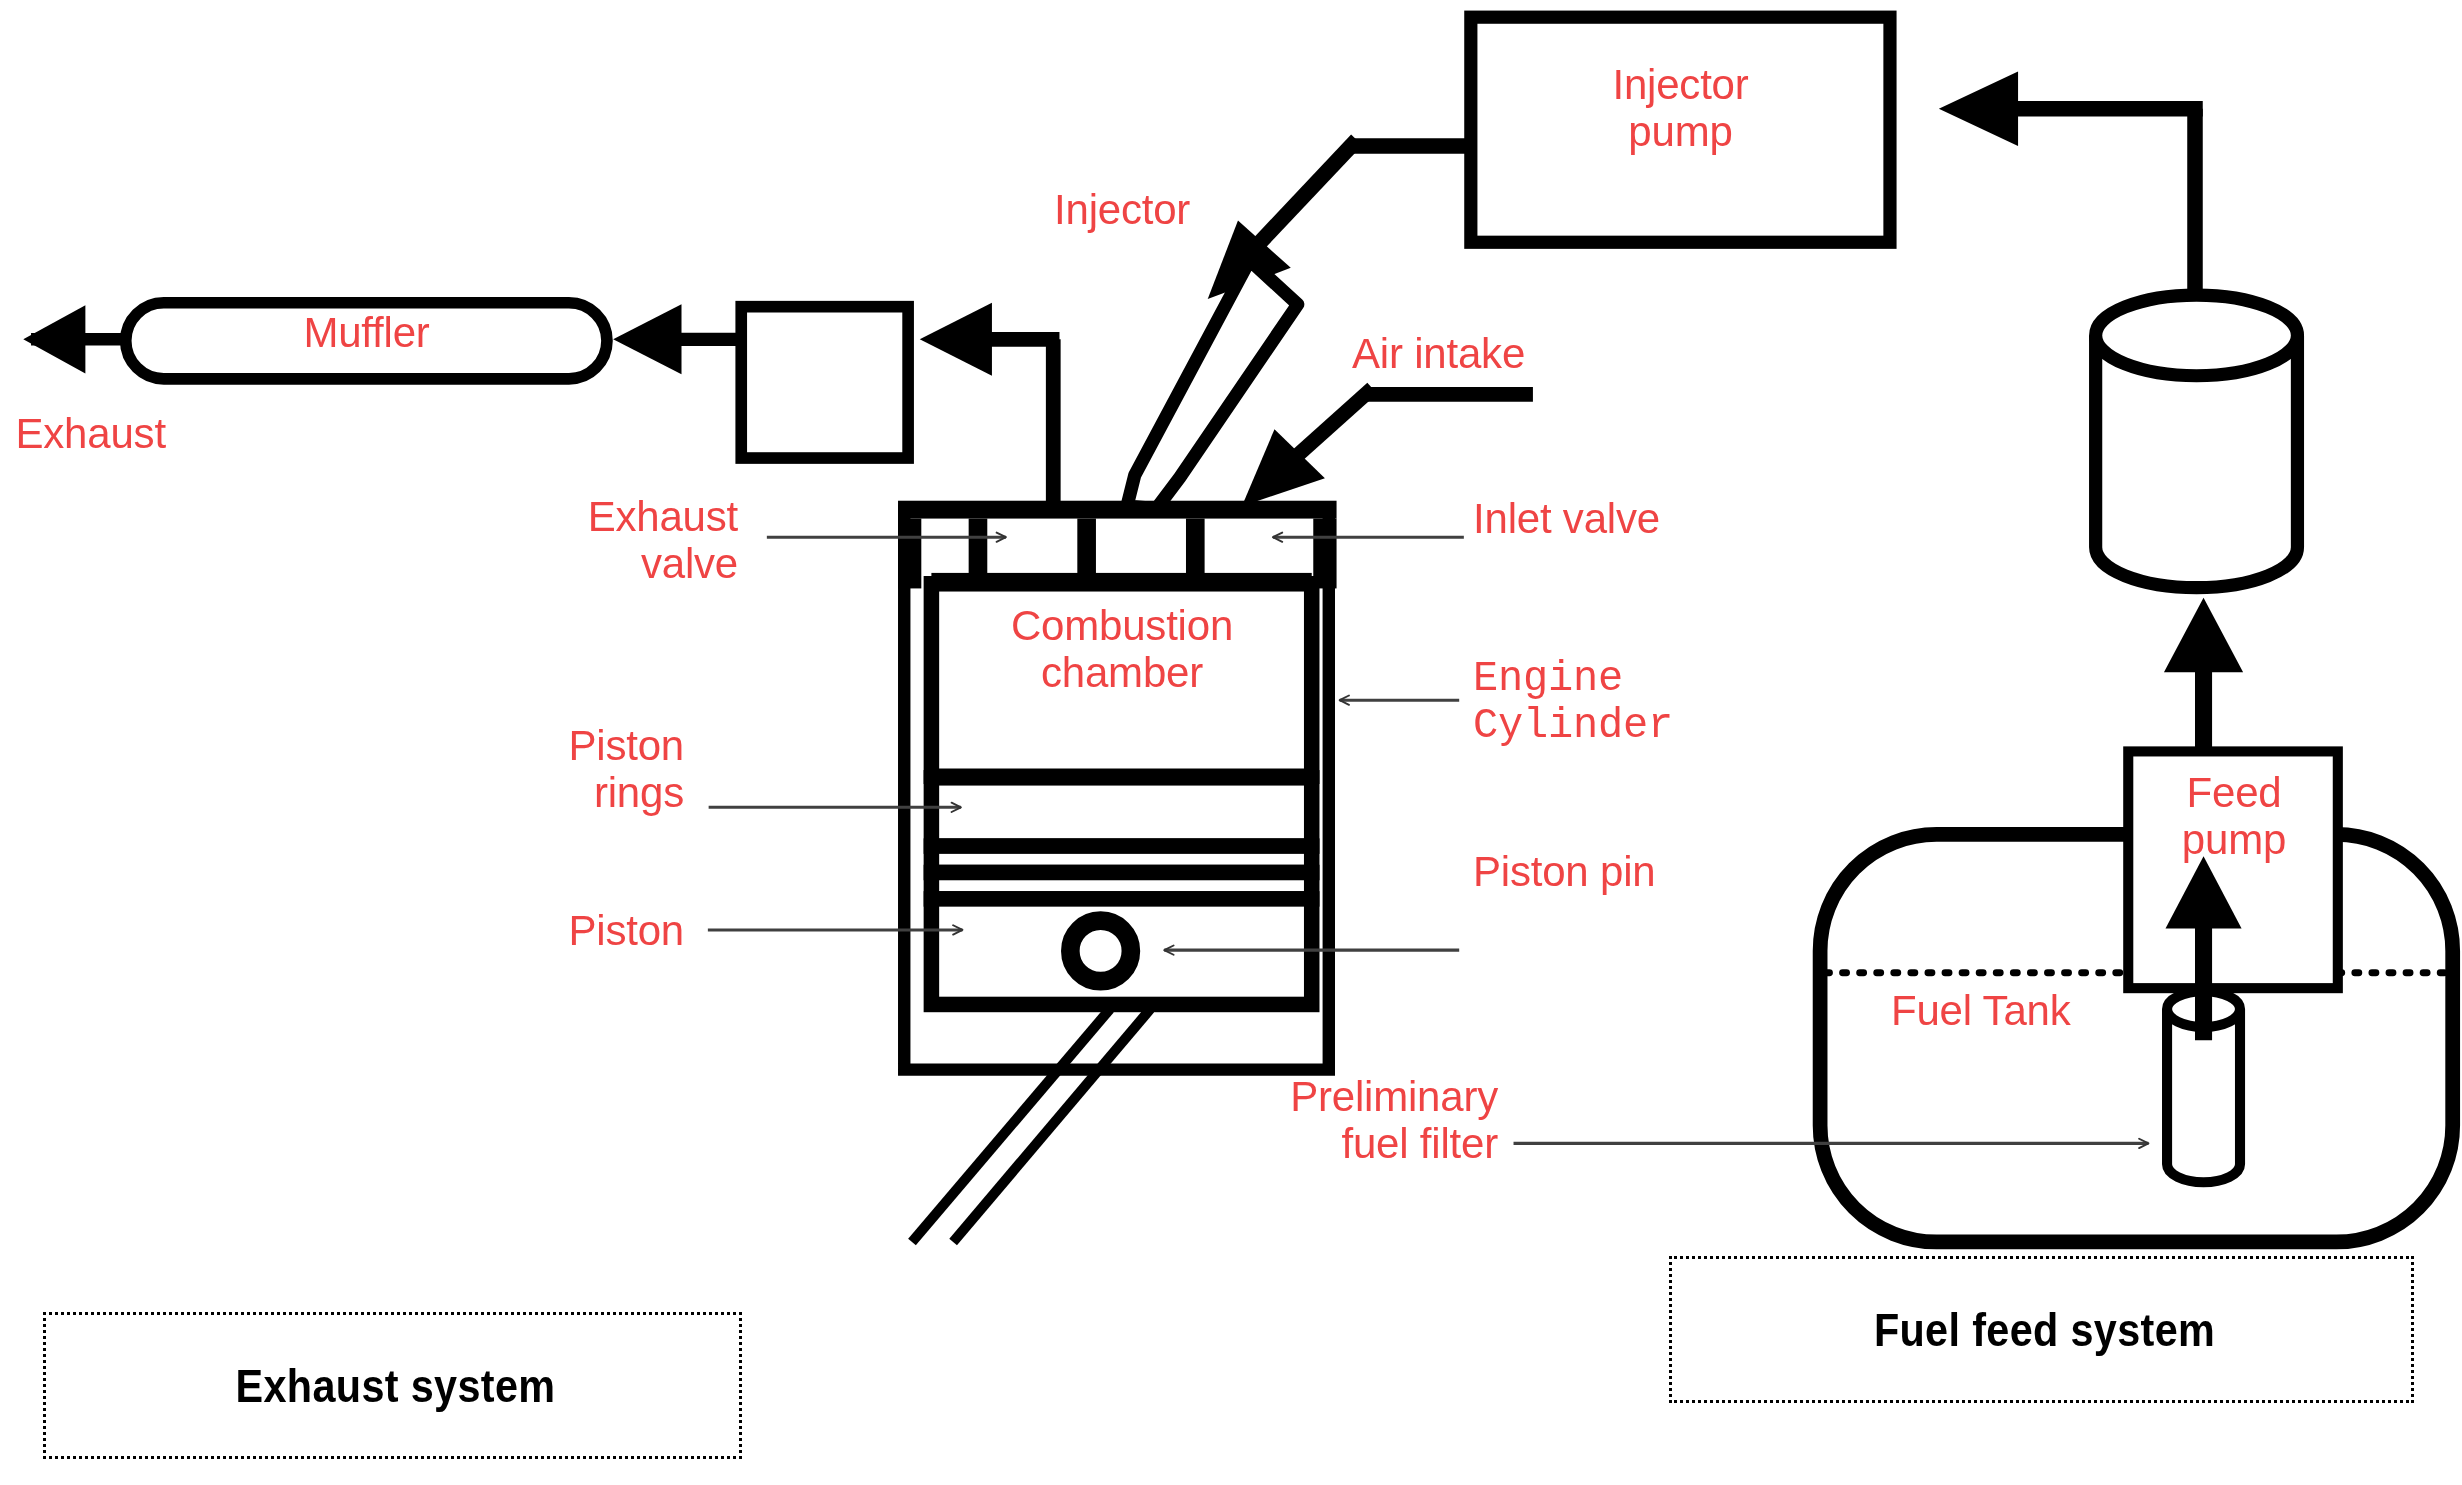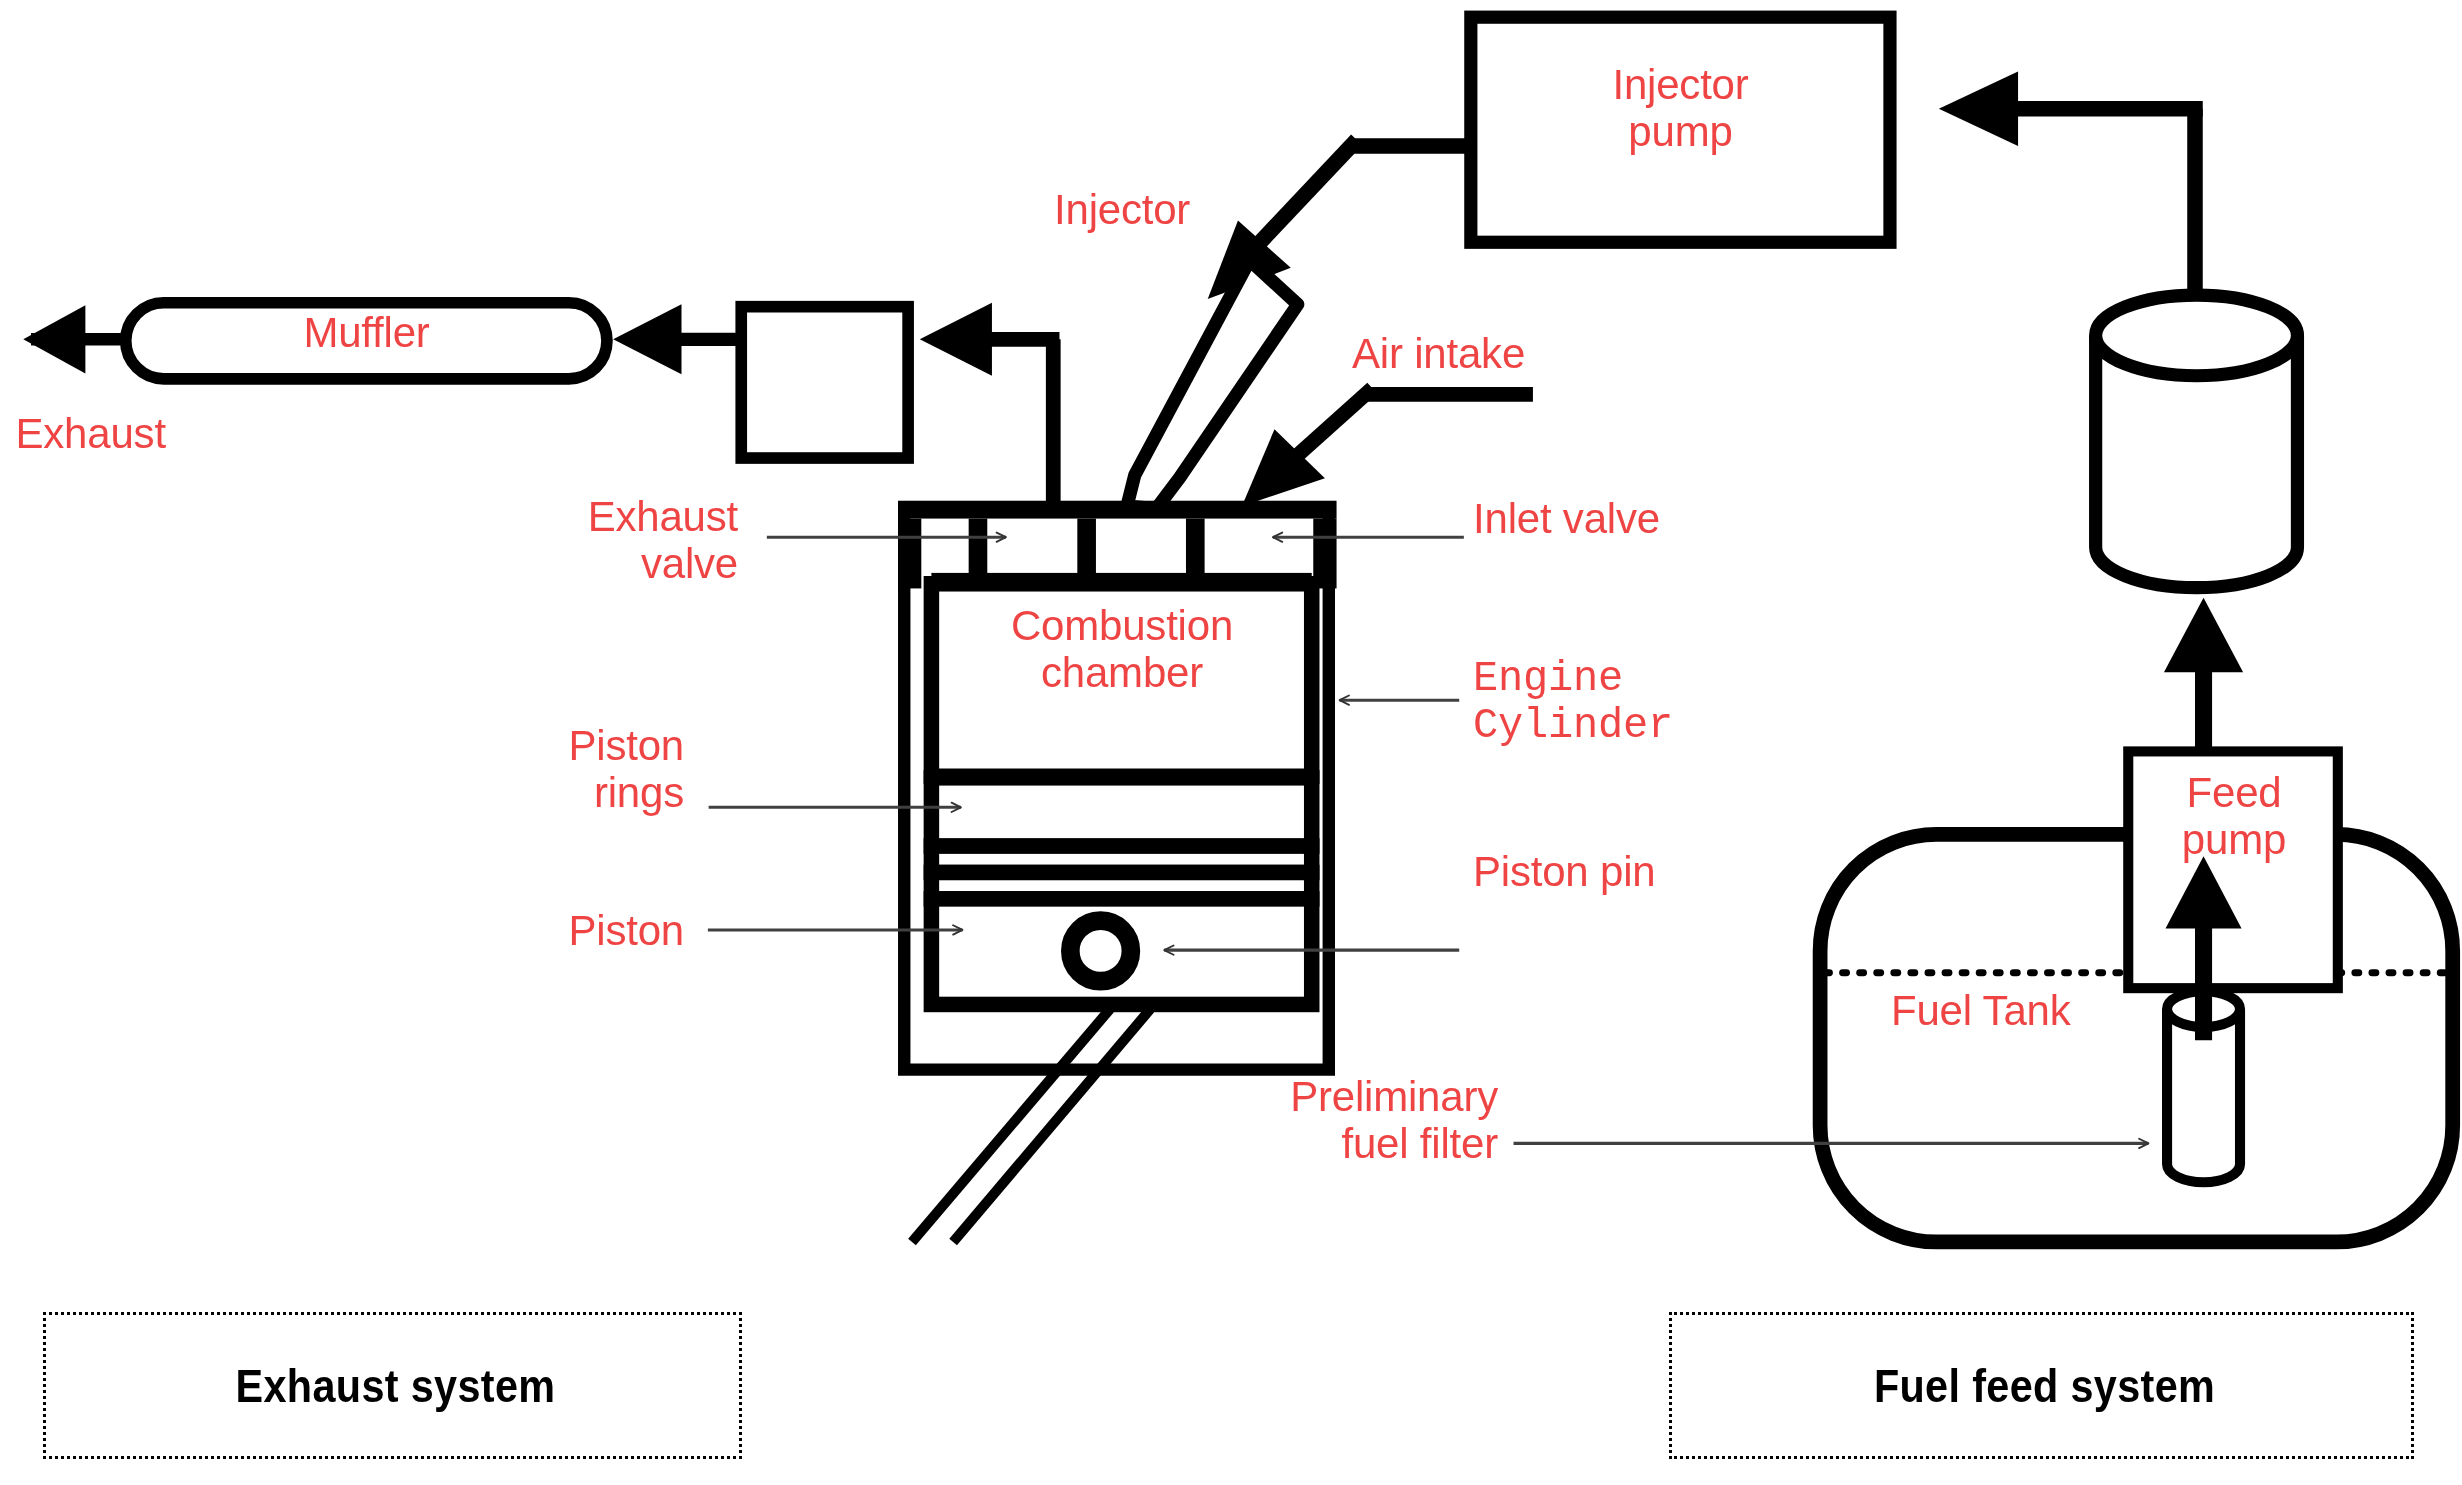--- a/index.html
+++ b/index.html
@@ -230,18 +230,18 @@
   <div class="lbl" style="left:1891px; top:987px;">Fuel Tank</div>
 
   <div class="lbl rgt" style="left:1195px; top:1073px; width:303px;">Preliminary
 fuel filter</div>
 
   <div class="legend-box" style="left:43px; top:1312px; width:699px; height:147px;">
     <div class="legend-text" style="left:0; top:43px; width:699px;">Exhaust system</div>
   </div>
 
 
-  <div class="legend-box" style="left:1669px; top:1312px; width:745px; height:147px;">
+  <div class="legend-box" style="left:1669px; top:1256px; width:745px; height:147px;">
     <div class="legend-text" style="left:0; top:43px; width:745px;">Fuel feed system</div>
   </div>
 
 </div>
 
 
 </body></html>

